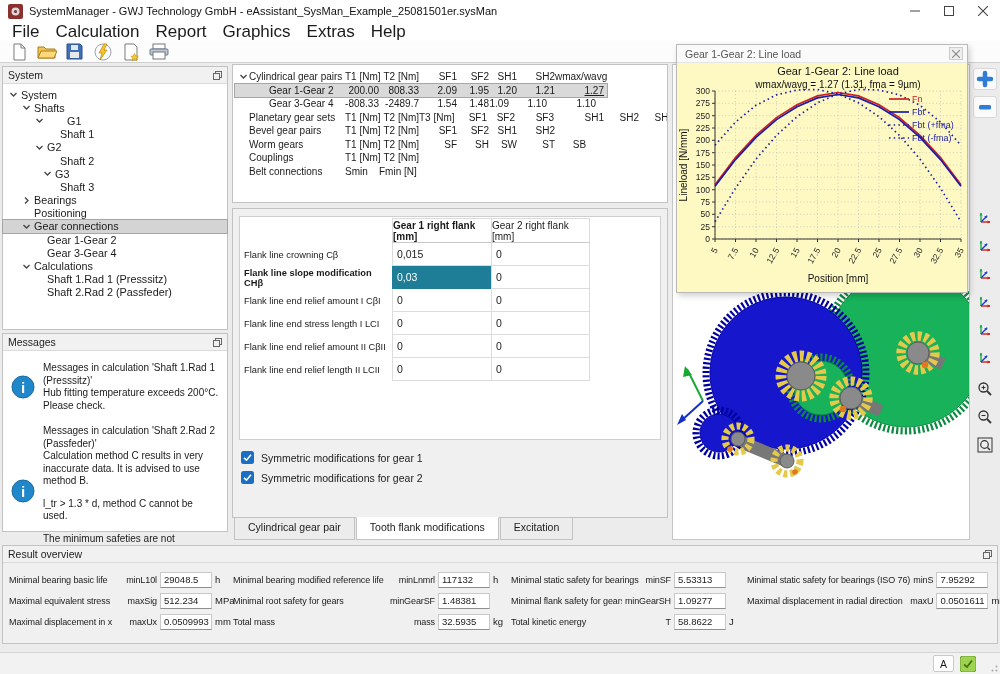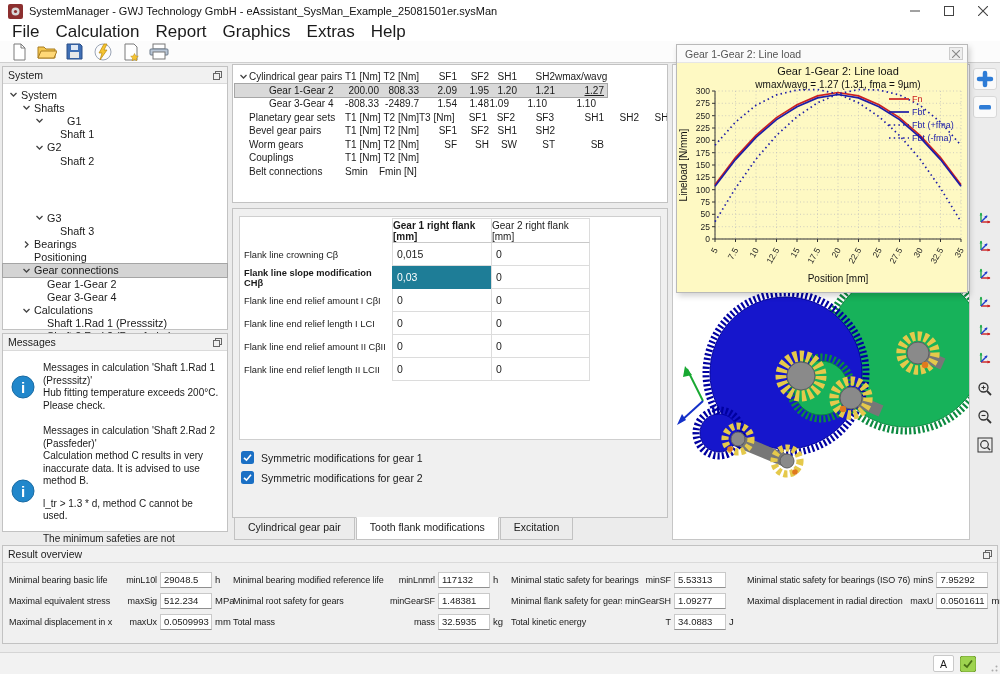--- a/index.html
+++ b/index.html
@@ -223,21 +223,21 @@
           <svg width="9" height="9">
             <path d="M1.5 3 L4.5 6 L7.5 3" fill="none" stroke="#444" stroke-width="1.3"></path>
           </svg>
         </span>
         <span class="tree-label">G2</span>
       </div>
       <div class="tree-row" style="padding-left: 44px;">
         <span class="chev"></span>
         <span class="tree-label">Shaft 2</span>
       </div>
-      <div class="tree-row" style="padding-left: 31px; margin-top: 44px;">
+      <div class="tree-row" style="padding-left: 39px;">
         <span class="chev">
           <svg width="9" height="9">
             <path d="M1.5 3 L4.5 6 L7.5 3" fill="none" stroke="#444" stroke-width="1.3"></path>
           </svg>
         </span>
         <span class="tree-label">G3</span>
       </div>
       <div class="tree-row" style="padding-left: 44px;">
         <span class="chev"></span>
         <span class="tree-label">Shaft 3</span>
@@ -393,21 +393,21 @@
       </div>
       <div class="gt-row">
         <span class="chev"></span>
         <span class="gt-label">Worm gears</span>
         <span class="gt-cell" style="width: 34px;">T1 [Nm]</span>
         <span class="gt-cell" style="width: 40px;">T2 [Nm]</span>
         <span class="gt-cell" style="width: 38px;">SF</span>
         <span class="gt-cell" style="width: 32px;">SH</span>
         <span class="gt-cell" style="width: 28px;">SW</span>
         <span class="gt-cell" style="width: 38px;">ST</span>
-        <span class="gt-cell" style="width: 49px;">SB</span>
+        <span class="gt-cell" style="width: 49px; text-align: center;">SB</span>
       </div>
       <div class="gt-row">
         <span class="chev"></span>
         <span class="gt-label">Couplings</span>
         <span class="gt-cell" style="width: 34px;">T1 [Nm]</span>
         <span class="gt-cell" style="width: 40px;">T2 [Nm]</span>
       </div>
       <div class="gt-row">
         <span class="chev"></span>
         <span class="gt-label">Belt connections</span>
@@ -432,21 +432,21 @@
             <span class="mt-label b">Flank line slope modification CHβ</span>
             <span class="mt-cell teal">0,03</span>
             <span class="mt-cell">0</span>
           </div>
           <div class="mt-row">
             <span class="mt-label">Flank line end relief amount I CβI</span>
             <span class="mt-cell">0</span>
             <span class="mt-cell">0</span>
           </div>
           <div class="mt-row">
-            <span class="mt-label">Flank line end relief length I LCI</span>
+            <span class="mt-label">Flank line end stress length I LCI</span>
             <span class="mt-cell">0</span>
             <span class="mt-cell">0</span>
           </div>
           <div class="mt-row">
             <span class="mt-label">Flank line end relief amount II CβII</span>
             <span class="mt-cell">0</span>
             <span class="mt-cell">0</span>
           </div>
           <div class="mt-row">
             <span class="mt-label">Flank line end relief length II LCII</span>
@@ -806,21 +806,21 @@
       </div>
       <div class="res-item">
         <span class="res-label">Total mass</span>
         <span class="res-sym">mass</span>
         <span class="res-box">32.5935</span>
         <span class="res-unit">kg</span>
       </div>
       <div class="res-item">
         <span class="res-label">Total kinetic energy</span>
         <span class="res-sym">T</span>
-        <span class="res-box">34.0883</span>
+        <span class="res-box">58.8622</span>
         <span class="res-unit">J</span>
       </div>
     </div>
 </div>
 
 <div id="statusbar">
   <span class="sb-a">A</span>
   <span class="ic" id="sb-ok">
       <svg width="16" height="16">
         <rect width="16" height="16" rx="3" fill="#9ed34f" stroke="#6f9e2e"></rect>

